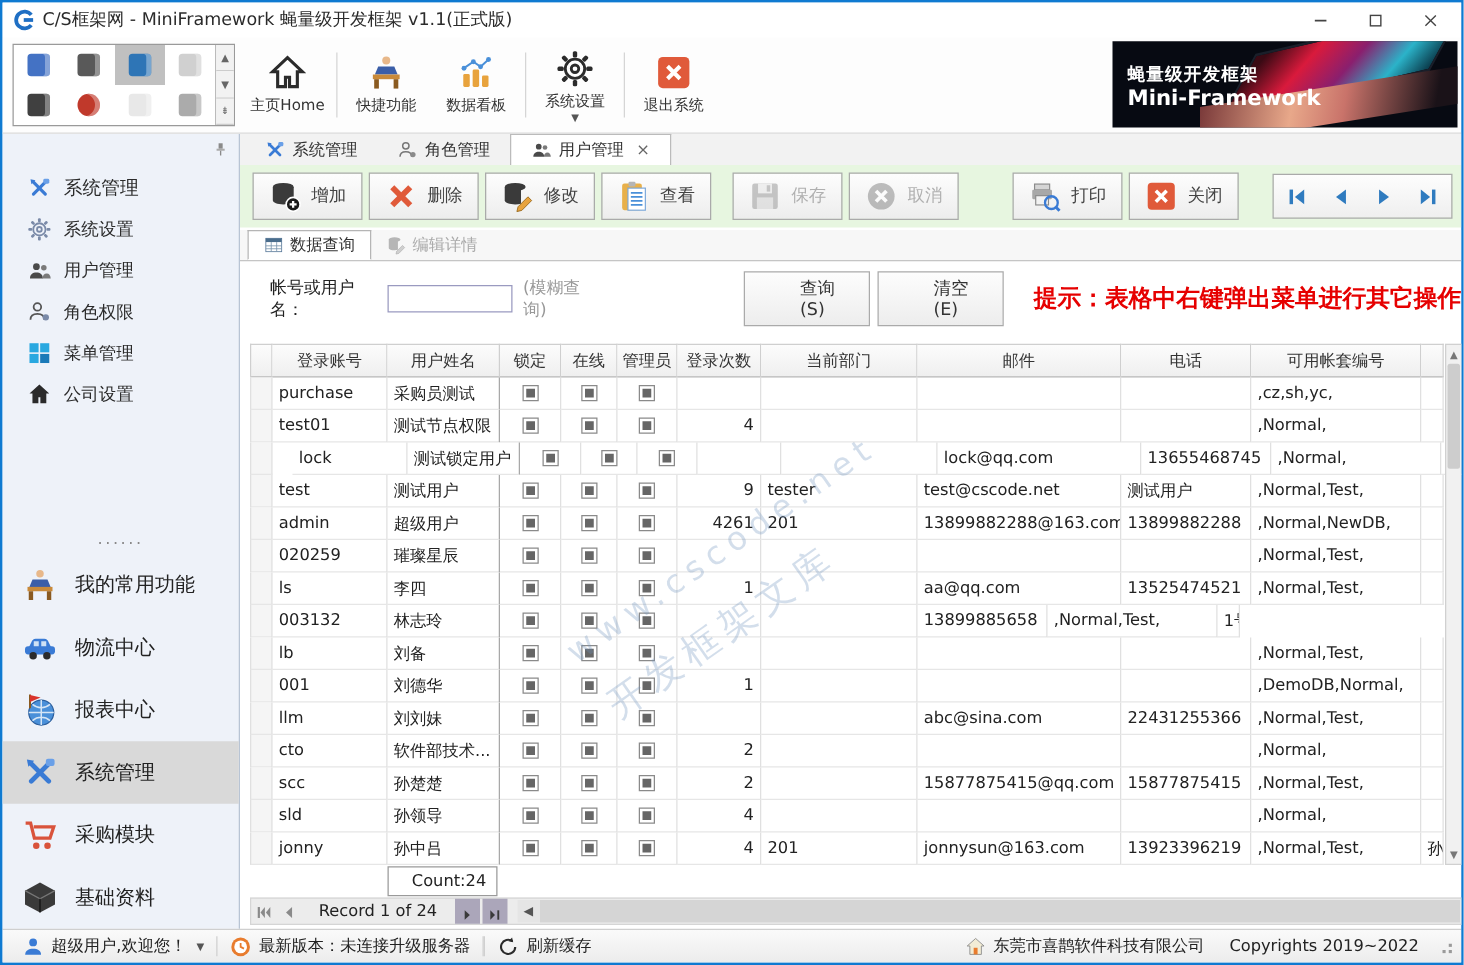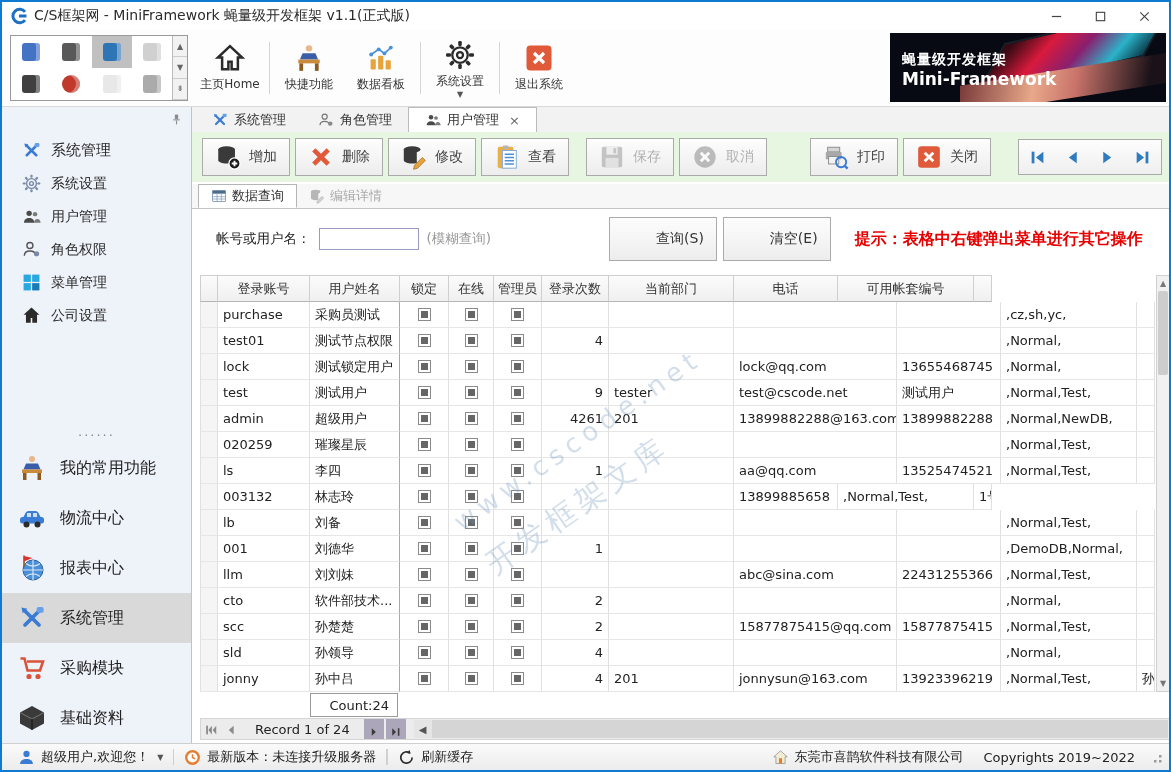--- a/index.html
+++ b/index.html
@@ -76,21 +76,21 @@
   .subtab.dis { color:#aaa; }
   .subtab.dis .icon { filter:grayscale(1) opacity(.6); }
   .searchbar { height:60px; display:flex; align-items:center; padding-left:24px; flex:0 0 auto; }
   .searchbar .slabel { font-size:13.5px; color:#222; }
   .searchbar input { width:100px; height:22px; border:1px solid #9a9ac0; margin-left:8px; font-size:13px; padding:0 4px; outline:none; }
   .searchbar .shint { font-size:13.5px; color:#999; margin-left:8px; }
   .sq-btn { height:44px; display:flex; align-items:center; gap:8px; padding:0 12px; border:1px solid #aaa; background:linear-gradient(#fdfdfd,#ededed); font-size:14px; color:#333; cursor:default; }
   .sq-btn .icon { width:26px; height:26px; }
   .sq-query { margin-left:118px; }
   .sq-clear { margin-left:6px; }
-  .stip { font-size:16px; font-weight:bold; color:#e60000; margin-left:24px; white-space:nowrap; }
+  .stip { font-size:19px; font-weight:bold; color:#e60000; margin-left:24px; white-space:nowrap; }
 
   
   .gridwrap { position:relative; margin:6px 0 0 8px; width:970px; flex:0 0 auto; }
   .ghead { display:flex; }
   .ghead .hcell { height:27px; background:linear-gradient(#fcfcfc,#efefef); border-right:1px solid #cfcfcf; border-top:1px solid #cfcfcf; border-bottom:1px solid #b5b5b5; display:flex; align-items:center; justify-content:center; font-size:13px; color:#333; overflow:hidden; white-space:nowrap; }
   .ghead .hcell:first-child { border-left:1px solid #cfcfcf; }
   .grow { display:flex; }
   .gcell { height:26px; border-right:1px solid #e0e0e0; border-bottom:1px solid #e6e6e6; font-size:13px; color:#222; display:flex; align-items:center; padding:0 5px; overflow:hidden; white-space:nowrap; }
   .gcell:first-child { border-left:1px solid #e0e0e0; background:#f5f5f5; }
   .gcell.strongline { border-right:1px solid #a8a8a8; }
@@ -557,20 +557,21 @@
       <div class="gridwrap">
         <div class="ghead">
             <div class="hcell" style="width: 18px; flex: 0 0 18px;"></div>
             <div class="hcell" style="width: 92px; flex: 0 0 92px;">登录账号</div>
             <div class="hcell" style="width: 90px; flex: 0 0 90px;">用户姓名</div>
             <div class="hcell" style="width: 49px; flex: 0 0 49px;">锁定</div>
             <div class="hcell" style="width: 45px; flex: 0 0 45px;">在线</div>
             <div class="hcell" style="width: 48px; flex: 0 0 48px;">管理员</div>
             <div class="hcell" style="width: 67px; flex: 0 0 67px;">登录次数</div>
             <div class="hcell" style="width: 125px; flex: 0 0 125px;">当前部门</div>
+            <div class="hcell" style="width: 163px; flex: 0 0 163px;">邮件</div>
             <div class="hcell" style="width: 104px; flex: 0 0 104px;">电话</div>
             <div class="hcell" style="width: 136px; flex: 0 0 136px;">可用帐套编号</div>
             <div class="hcell" style="width: 18px; flex: 0 0 18px;"></div>
           </div>
         <div class="gbody">
             <div class="grow">
               <div class="gcell" style="width: 18px; flex: 0 0 18px;"></div>
               <div class="gcell" style="width: 92px; flex: 0 0 92px;">purchase</div>
               <div class="gcell strongline" style="width: 90px; flex: 0 0 90px; text-align: center;">采购员测试</div>
               <div class="gcell center" style="width: 49px; flex: 0 0 49px;">
@@ -604,21 +605,21 @@
               </div>
               <div class="gcell num" style="width: 67px; flex: 0 0 67px;">4</div>
               <div class="gcell" style="width: 125px; flex: 0 0 125px;"></div>
               <div class="gcell" style="width: 163px; flex: 0 0 163px;"></div>
               <div class="gcell" style="width: 104px; flex: 0 0 104px;"></div>
               <div class="gcell" style="width: 136px; flex: 0 0 136px;">,Normal,</div>
               <div class="gcell" style="width: 18px; flex: 0 0 18px;"></div>
             </div>
             <div class="grow">
               <div class="gcell" style="width: 18px; flex: 0 0 18px;"></div>
-              <div class="gcell" style="width: 92px; flex: 0 0 92px;">lock</div>
+              <div class="gcell" style="width: 92px; flex: 0 0 92px; margin-left: 16px;">lock</div>
               <div class="gcell strongline" style="width: 90px; flex: 0 0 90px;">测试锁定用户</div>
               <div class="gcell center" style="width: 49px; flex: 0 0 49px;">
                 <span class="chk"></span>
               </div>
               <div class="gcell center" style="width: 45px; flex: 0 0 45px;">
                 <span class="chk"></span>
               </div>
               <div class="gcell center" style="width: 48px; flex: 0 0 48px;">
                 <span class="chk"></span>
               </div>

